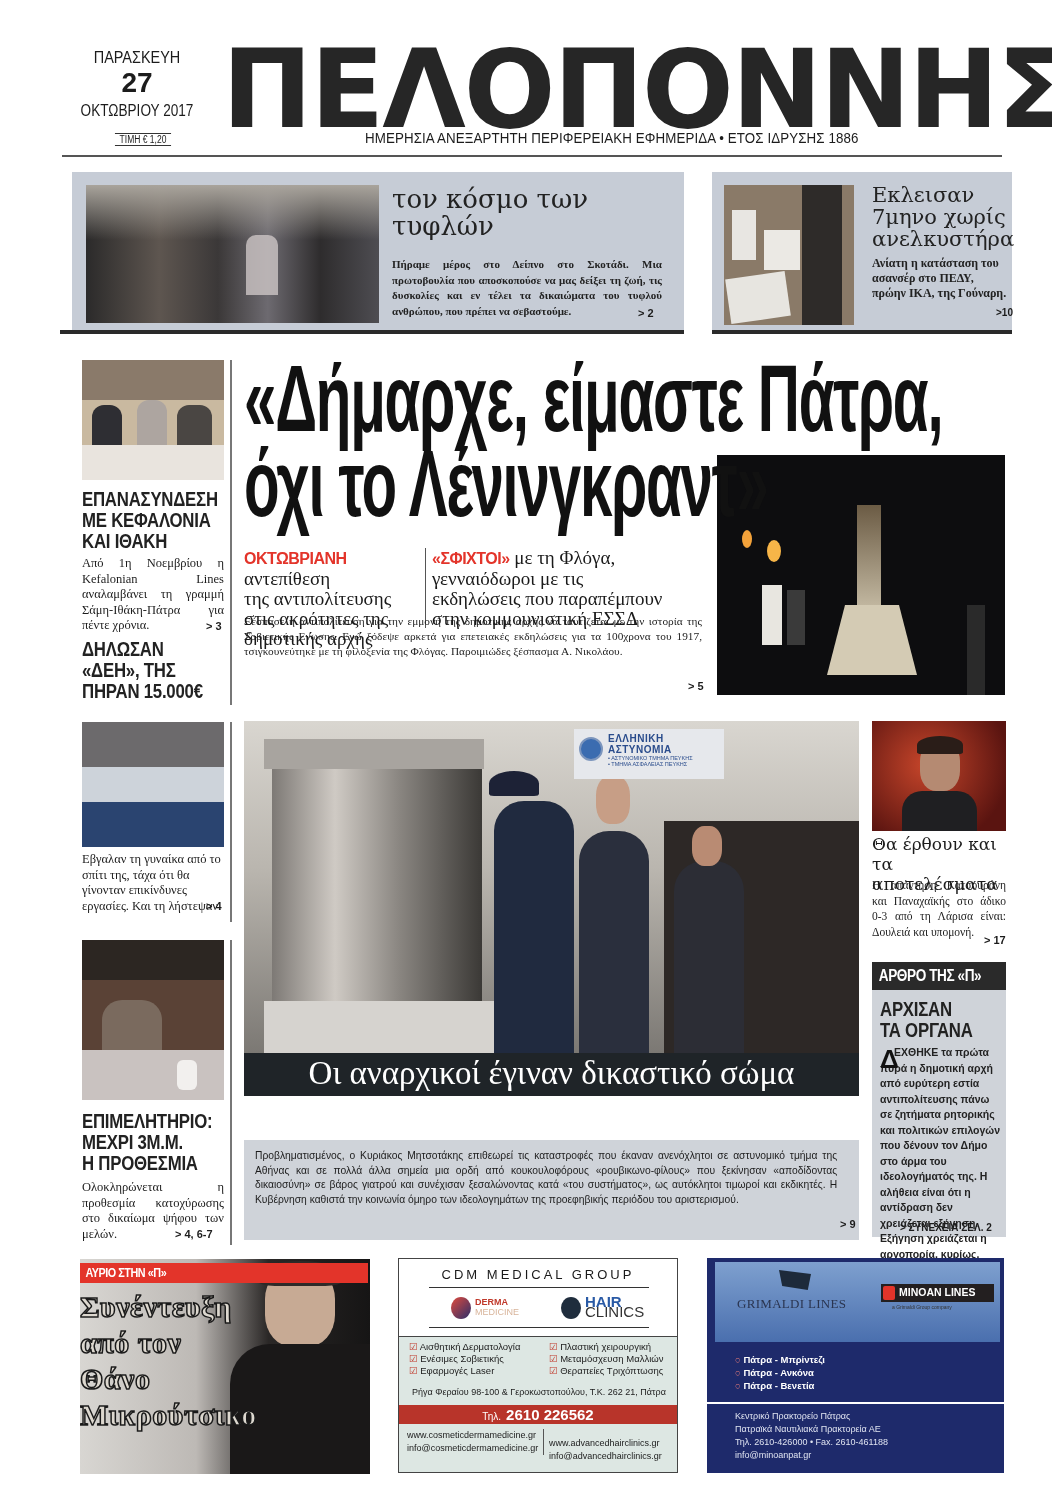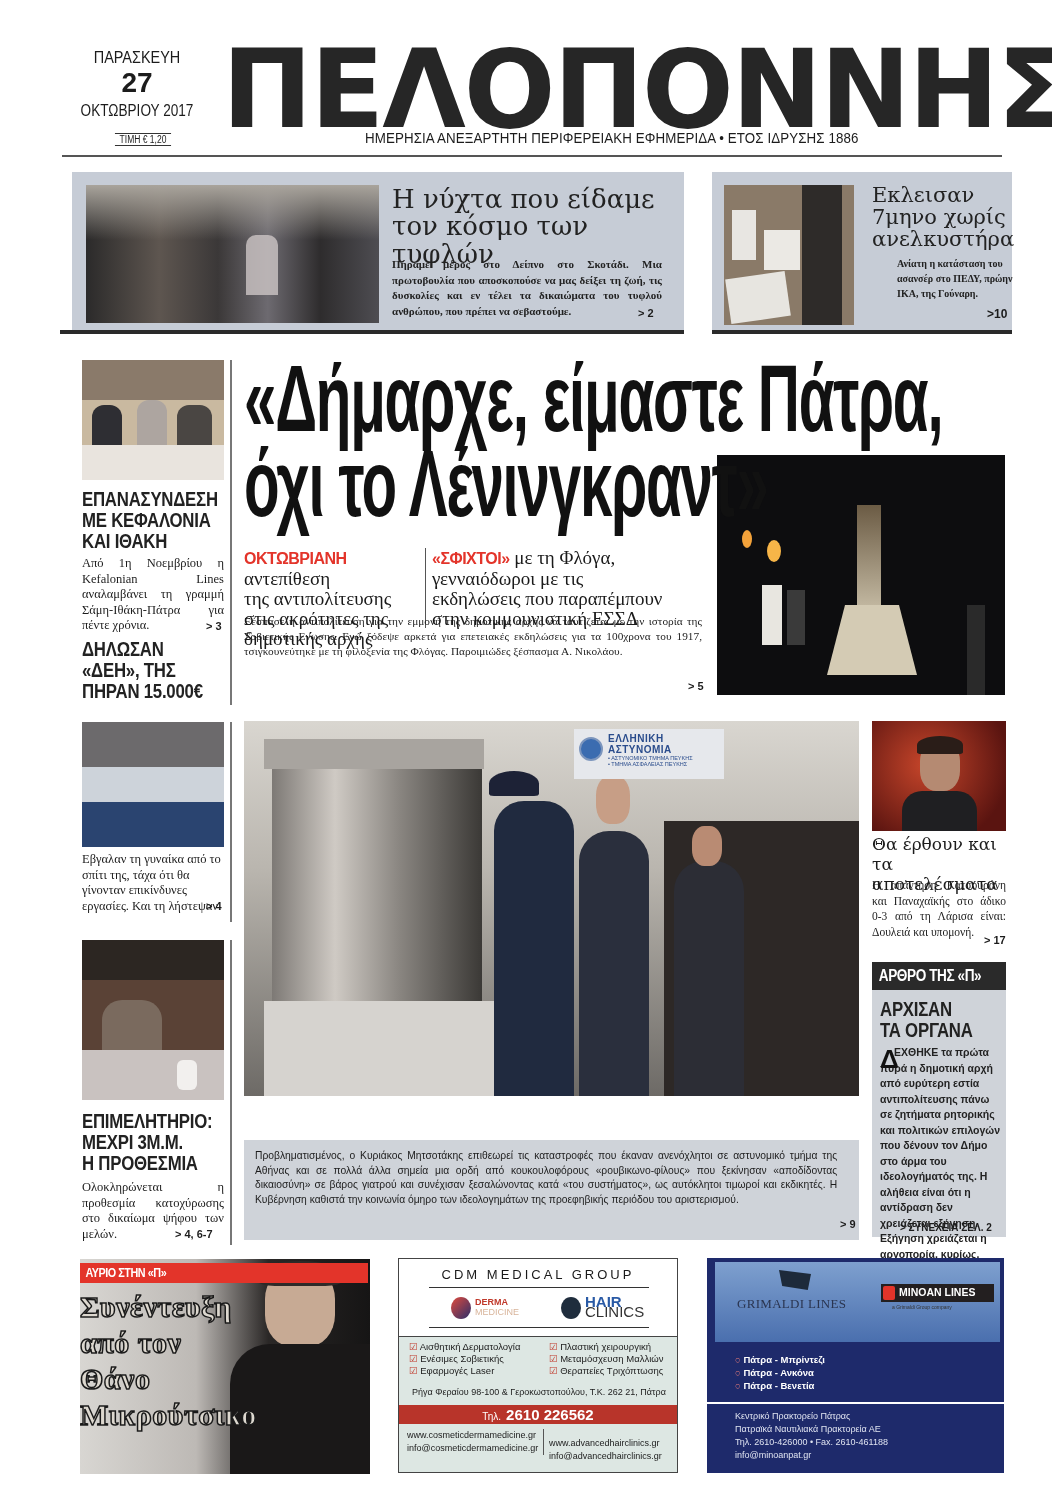--- a/index.html
+++ b/index.html
@@ -63,42 +63,41 @@
 </div>
 <div class="abs tagline">ΗΜΕΡΗΣΙΑ ΑΝΕΞΑΡΤΗΤΗ ΠΕΡΙΦΕΡΕΙΑΚΗ ΕΦΗΜΕΡΙΔΑ • ΕΤΟΣ ΙΔΡΥΣΗΣ 1886</div>
 <div class="abs rule-top"></div>
 
 <div class="abs promo" style="left:72px;top:172px;width:612px;height:160px;">
   <div class="abs photo" style="left:14px;top:13px;width:293px;height:138px;background:linear-gradient(90deg,#2b2a2a 0%,#5e5650 25%,#3b3838 45%,#6d6a70 62%,#2e2c2d 80%,#4e4d52 100%);">
     <div class="abs" style="left:0;top:0;width:100%;height:40%;background:linear-gradient(180deg,#a9a49c,rgba(80,78,75,0))"></div>
     <div class="abs" style="left:160px;top:50px;width:32px;height:60px;background:#cdc6c6;border-radius:10px 10px 0 0;opacity:.8"></div>
   </div>
   <div class="abs promo-title" style="left:320px;top:14px;width:290px;font-size:26px;">
-    <div>Η νύχτα που είδαμε</div>
     <div>τον κόσμο των τυφλών</div>
   </div>
   <div class="abs promo-text" style="left:320px;top:85px;width:270px;font-size:11px;line-height:15.5px;text-align:justify;">Πήραμε μέρος στο Δείπνο στο Σκοτάδι. Μια πρωτοβουλία που αποσκοπούσε να μας δείξει τη ζωή, τις δυσκολίες και εν τέλει τα δικαιώματα του τυφλού ανθρώπου, που πρέπει να σεβαστούμε.</div>
   <div class="abs pageref" style="left:566px;top:135px;font-size:11px;">&gt; 2</div>
   <div class="abs bar-dark" style="left:-12px;top:158px;width:624px;height:4px;"></div>
 </div>
 
 <div class="abs promo" style="left:712px;top:172px;width:300px;height:160px;">
   <div class="abs photo" style="left:12px;top:13px;width:130px;height:140px;background:#8a7a68;">
     <div class="abs" style="left:78px;top:0;width:40px;height:140px;background:#2e2b29"></div>
     <div class="abs" style="left:8px;top:25px;width:24px;height:50px;background:#e8e6e2"></div>
     <div class="abs" style="left:40px;top:45px;width:36px;height:40px;background:#ebe9e4"></div>
     <div class="abs" style="left:4px;top:90px;width:60px;height:45px;background:#e7e5e0;transform:rotate(-8deg)"></div>
   </div>
   <div class="abs promo-title" style="left:160px;top:12px;width:140px;font-size:21px;line-height:22px;">
     <div>Εκλεισαν</div>
     <div>7μηνο χωρίς</div>
     <div>ανελκυστήρα</div>
   </div>
-  <div class="abs promo-text" style="left:160px;top:84px;width:138px;font-size:10px;line-height:15px;margin-left:25px;">Ανίατη η κατάσταση του ασανσέρ στο ΠΕΔΥ, πρώην ΙΚΑ, της Γούναρη.</div>
-  <div class="abs pageref" style="left:275px;top:135px;font-size:12px;">&gt;10</div>
+  <div class="abs promo-text" style="left:160px;top:84px;width:138px;font-size:12px;line-height:15px;">Ανίατη η κατάσταση του ασανσέρ στο ΠΕΔΥ, πρώην ΙΚΑ, της Γούναρη.</div>
+  <div class="abs pageref" style="left:284px;top:135px;font-size:10px;">&gt;10</div>
   <div class="abs bar-dark" style="left:0;top:158px;width:300px;height:4px;"></div>
 </div>
 
 <div class="abs photo" style="left:82px;top:360px;width:142px;height:120px;background:#c9b9a0;">
   <div class="abs" style="left:0;top:0;width:100%;height:40px;background:#8a7a6a"></div>
   <div class="abs" style="left:10px;top:45px;width:30px;height:40px;background:#2e2e33;border-radius:12px 12px 0 0"></div>
   <div class="abs" style="left:55px;top:40px;width:30px;height:45px;background:#ada5a0;border-radius:12px 12px 0 0"></div>
   <div class="abs" style="left:95px;top:45px;width:35px;height:40px;background:#4a4643;border-radius:12px 12px 0 0"></div>
   <div class="abs" style="left:0;top:85px;width:100%;height:35px;background:#e9e4de"></div>
 </div>
@@ -183,20 +182,21 @@
   <div class="abs" style="left:448px;top:105px;width:30px;height:40px;background:#b98b73;border-radius:40%"></div>
   <div class="abs" style="left:420px;top:100px;width:195px;height:275px;background:#2d2826;z-index:0"></div>
   <div class="abs" style="left:430px;top:140px;width:70px;height:235px;background:#2c2d35;border-radius:30px 30px 0 0"></div>
   <div class="abs" style="left:448px;top:105px;width:30px;height:40px;background:#b98b73;border-radius:40%"></div>
   <div class="abs" style="left:330px;top:8px;width:150px;height:50px;background:#e6e8ec;padding:4px 4px 4px 34px;">
     <div class="abs" style="left:5px;top:8px;width:24px;height:24px;border-radius:50%;background:#3b6cb0;border:2px solid #7d96bd"></div>
     <div class="sans" style="font-size:10px;font-weight:bold;color:#2a4c8c;letter-spacing:.5px;">ΕΛΛΗΝΙΚΗ ΑΣΤΥΝΟΜΙΑ</div>
     <div class="sans" style="font-size:5.5px;color:#2a4c8c;">• ΑΣΤΥΝΟΜΙΚΟ ΤΜΗΜΑ ΠΕΥΚΗΣ</div>
     <div class="sans" style="font-size:5.5px;color:#2a4c8c;">• ΤΜΗΜΑ ΑΣΦΑΛΕΙΑΣ ΠΕΥΚΗΣ</div>
   </div>
+  <div class="abs caption-bar" style="left:0;top:332px;width:615px;height:43px;">Οι αναρχικοί έγιναν δικαστικό σώμα</div>
 </div>
 <div class="abs grey-box" style="left:244px;top:1140px;width:615px;height:100px;">
 </div>
 <div class="abs small-body" style="left:255px;top:1148px;width:594px;font-family:'Liberation Sans',sans-serif;font-size:10.5px;line-height:14.5px;transform:scaleX(.98);transform-origin:left;">Προβληματισμένος, ο Κυριάκος Μητσοτάκης επιθεωρεί τις καταστροφές που έκαναν ανενόχλητοι σε αστυνομικό τμήμα της Αθήνας και σε πολλά άλλα σημεία μια ορδή από κουκουλοφόρους «ρουβικωνο-φίλους» που ξεκίνησαν «αποδίδοντας δικαιοσύνη» σε βάρος γιατρού και συνέχισαν ξεσαλώνοντας κατά «του συστήματος», ως αυτόκλητοι τιμωροί και εκδικητές. Η Κυβέρνηση καθιστά την κοινωνία όμηρο των ιδεολογημάτων της προεφηβικής περιόδου του αριστερισμού.</div>
 <div class="abs pageref" style="left:840px;top:1218px;font-size:11px;">&gt; 9</div>
 
 <div class="abs photo" style="left:872px;top:721px;width:134px;height:110px;background:#7a2018;">
   <div class="abs" style="left:0;top:0;width:100%;height:100%;background:radial-gradient(circle at 40% 40%,#c6452a,#5a1410 80%);"></div>
   <div class="abs" style="left:48px;top:20px;width:40px;height:50px;background:#b58a72;border-radius:40%"></div>
   <div class="abs" style="left:45px;top:15px;width:46px;height:18px;background:#2a1d18;border-radius:50% 50% 10% 10%"></div>

